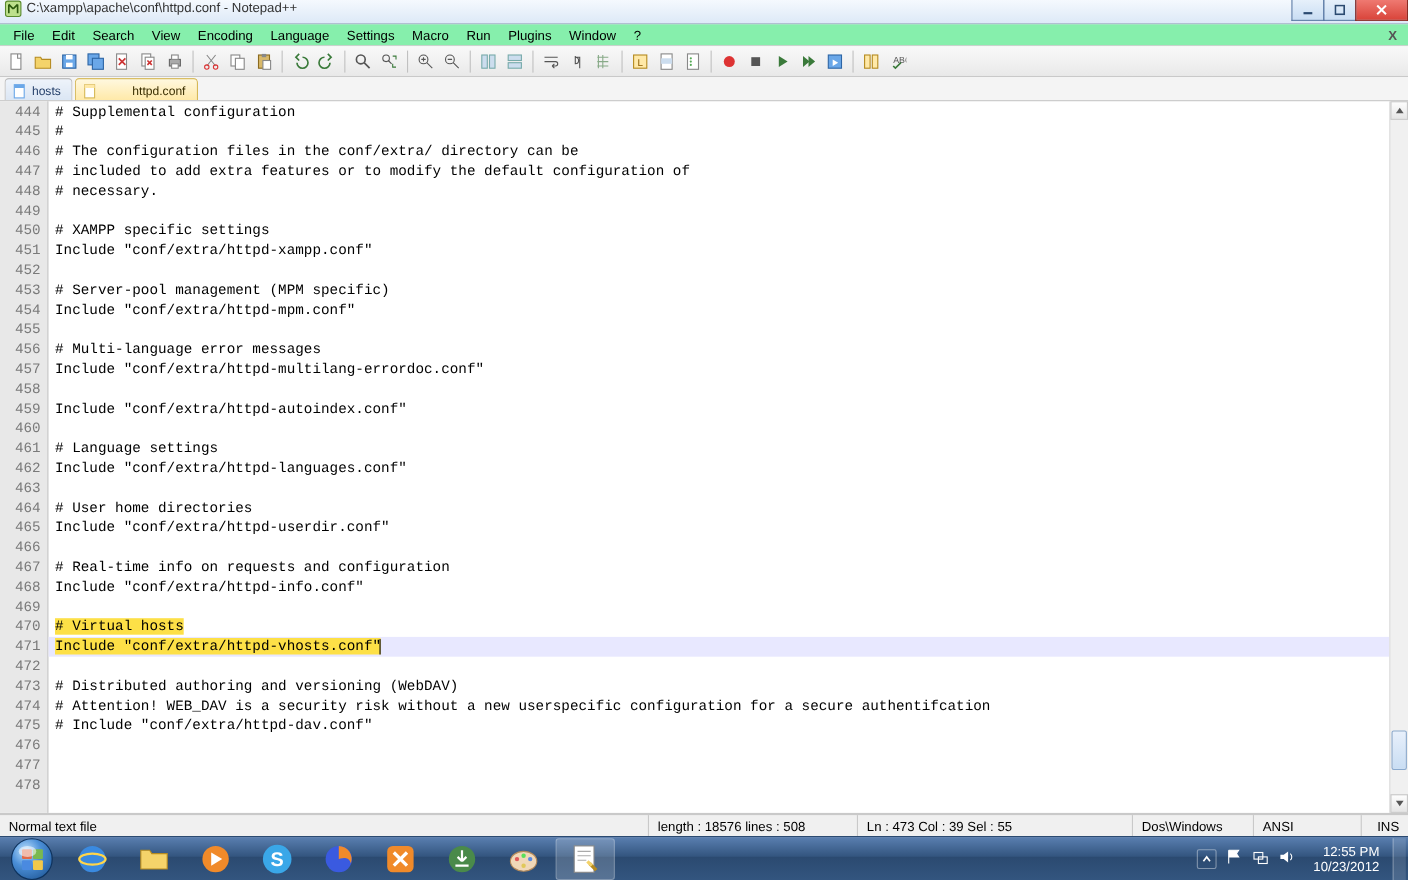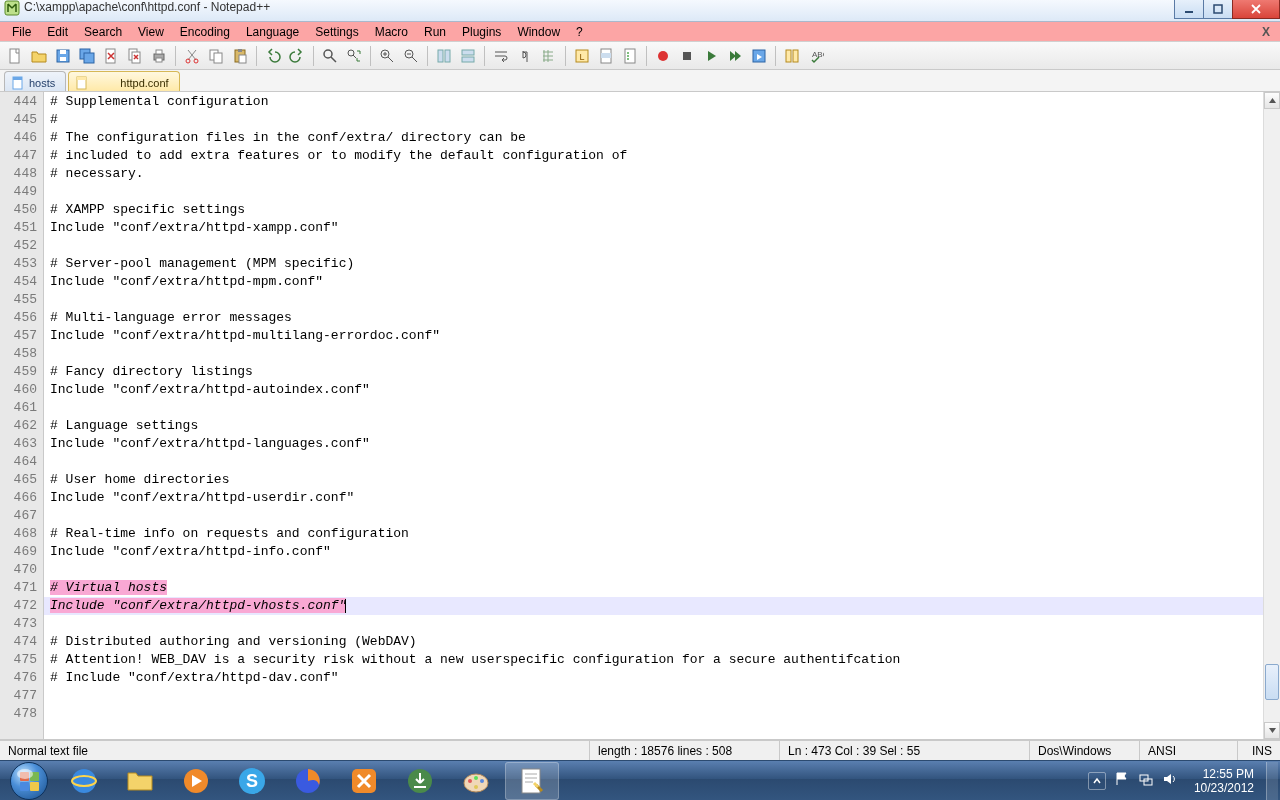--- a/index.html
+++ b/index.html
@@ -9,21 +9,21 @@
   .titlebar { height: 22px; background: linear-gradient(#f5f9fe, #dde9f7); border-bottom: 1px solid #a9b8cc; display: flex; align-items: flex-start; padding: 0 4px; position: relative; }
   .titlebar .app-icon { width: 16px; height: 16px; margin-right: 4px; }
   .titlebar .title-text { font-size: 12px; color: #333; }
   .winbtns { position: absolute; right: 0; top: -1px; display: flex; }
   .winbtn { width: 30px; height: 20px; border: 1px solid #5a7aa5; border-top: none; display: flex; align-items: center; justify-content: center; }
   .winbtn.min, .winbtn.max { background: linear-gradient(#e8f1fb,#c9ddf3); margin-right: -1px; }
   .winbtn.close { width: 48px; background: linear-gradient(#f07c74,#d9443a); border-color:#8a2a22; border-top-right-radius:0; }
   .winbtn svg { display:block; }
 
   
-  .menubar { height: 20px; background: #fca5a5; border-bottom: 1px solid #d0d0d0; display: flex; align-items: center; padding: 0 4px; font-size: 12px; color: #000; }
+  .menubar { height: 20px; background: #86efac; border-bottom: 1px solid #d0d0d0; display: flex; align-items: center; padding: 0 4px; font-size: 12px; color: #000; }
   .menubar .menu-item { padding: 2px 8px; cursor: default; }
   .menubar .menu-close { margin-left: auto; padding: 0 6px; color: #555; font-weight: bold; }
 
   
   .toolbar { height: 28px; background: linear-gradient(#f9f9f9,#e9e9e9); border-bottom: 1px solid #c9c9c9; display: flex; align-items: center; padding: 0 4px; gap: 2px; }
   .toolbar .tb-btn { width: 22px; height: 22px; display: flex; align-items: center; justify-content: center; border: 1px solid transparent; border-radius: 2px; }
   .toolbar .sep { width: 1px; height: 20px; background: #c0c0c0; margin: 0 3px; }
   .tb-svg { width:16px; height:16px; }
 
   
@@ -33,21 +33,21 @@
   .file-tab.active { background: linear-gradient(#fff8df,#ffe9a8); color: #3a2e00; border-color:#d6b856;gap:31px; }
   .file-tab .file-icon { width:14px; height:14px; }
 
   
   .editor-wrap { flex: 1 1 auto; display: flex; position: relative; border-bottom: 1px solid #c9c9c9; }
   .gutter { width: 44px; background: #e8e8e8; border-right: 1px solid #c9c9c9; font-family: "Courier New", monospace; font-size: 13px; color: #7a7a7a; text-align: right; padding-top: 1px; }
   .gutter div { padding: 0 6px 0 0; height: 18px; line-height: 18px; }
   .code { flex: 1 1 auto; font-family: "Courier New", monospace; font-size: 13px; color: #000; padding-top: 1px; position: relative; overflow: hidden; }
   .code-line { height: 18px; line-height: 18px; white-space: pre; padding-left: 6px; }
   .code-line.current { background: #e8e8ff; }
-  .code-line .sel { background: #f9a8d4; font-style: italic; }
+  .code-line .sel { background: #fde047; }
   .caret { display:inline-block; width:1px; height:14px; background:#000; vertical-align:middle; margin-left:-1px; }
   .vscroll { width: 17px; background: #f0f0f0; border-left: 1px solid #dcdcdc; display:flex; flex-direction:column; }
   .vscroll .arrow { height:17px; display:flex; align-items:center; justify-content:center; border:1px solid #c9c9c9; background:linear-gradient(#fdfdfd,#e5e5e5); }
   .vscroll .track { flex:1; position:relative; }
   .vscroll .thumb { position:absolute; left:1px; right:1px; height:36px; bottom:22px; background:linear-gradient(#e8f0fb,#c9ddf3); border:1px solid #8aa9cd; border-radius:2px; }
 
   
   .statusbar { height: 20px; background: #f0f0f0; border-top: 1px solid #c9c9c9; display: flex; align-items: center; font-size: 12px; color: #000; }
   .statusbar .cell { padding: 0 8px; border-right: 1px solid #c9c9c9; height: 100%; display:flex; align-items:center; }
   .statusbar .cell.last { border-right: none; margin-left:auto; }
@@ -376,21 +376,20 @@
       <div class="code-line"></div>
       <div class="code-line"># XAMPP specific settings</div>
       <div class="code-line">Include "conf/extra/httpd-xampp.conf"</div>
       <div class="code-line"></div>
       <div class="code-line"># Server-pool management (MPM specific)</div>
       <div class="code-line">Include "conf/extra/httpd-mpm.conf"</div>
       <div class="code-line"></div>
       <div class="code-line"># Multi-language error messages</div>
       <div class="code-line">Include "conf/extra/httpd-multilang-errordoc.conf"</div>
       <div class="code-line"></div>
-      <div class="code-line"># Fancy directory listings</div>
       <div class="code-line">Include "conf/extra/httpd-autoindex.conf"</div>
       <div class="code-line"></div>
       <div class="code-line"># Language settings</div>
       <div class="code-line">Include "conf/extra/httpd-languages.conf"</div>
       <div class="code-line"></div>
       <div class="code-line"># User home directories</div>
       <div class="code-line">Include "conf/extra/httpd-userdir.conf"</div>
       <div class="code-line"></div>
       <div class="code-line"># Real-time info on requests and configuration</div>
       <div class="code-line">Include "conf/extra/httpd-info.conf"</div>

